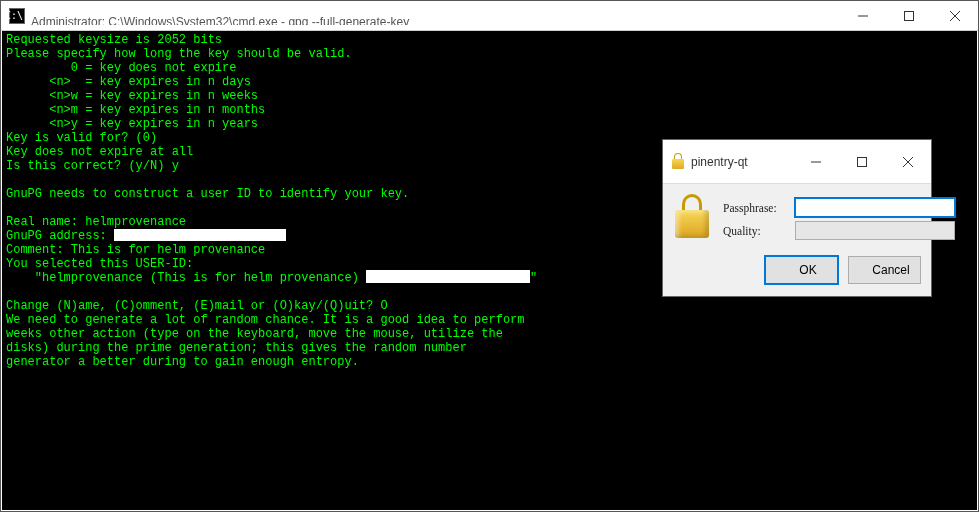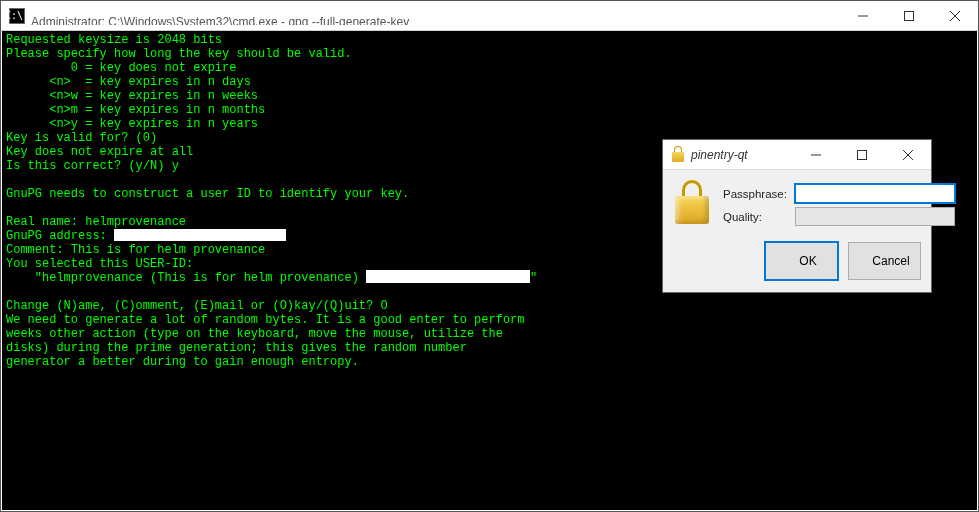--- a/index.html
+++ b/index.html
@@ -37,22 +37,22 @@
   .redact.a { width:172px; height:12px; vertical-align:middle; margin-top:-2px; }
   .redact.b { width:164px; height:13px; vertical-align:middle; margin-top:-2px; }
 
   
   .dialog {
     position:absolute; left:662px; top:139px; width:270px;
     background:#f0f0f0; border:1px solid #666;
     box-shadow:4px 4px 12px rgba(0,0,0,0.3);
   }
   .dlg-title {
-    display:flex; align-items:center; height:30px; background:#fff;
-    border-bottom:1px solid #ddd; padding-left:8px; gap:6px;font-style:italic;
+    display:flex; align-items:center; height:44px; background:#fff;
+    border-bottom:1px solid #ddd; padding-left:8px; gap:6px;
   }
   .lock-icon { width:14px; height:18px; display:inline-block; position:relative; }
   .lock-icon::before {
     content:""; position:absolute; left:3px; top:0; width:6px; height:6px;
     border:1.5px solid #c79a00; border-bottom:none;
     border-radius:4px 4px 0 0;
   }
   .lock-icon::after {
     content:""; position:absolute; left:1px; top:6px; width:12px; height:10px;
     background:linear-gradient(#f7d558,#e0aa20);
@@ -60,21 +60,21 @@
   }
   .dlg-title-text { font-size:12px; color:#333; flex:none; }
   .dlg-spacer { flex:1; }
   .dlg-win-btns { display:flex; }
   .dlg-body {
     padding:10px 12px 4px 12px;
     font-size:11.5px; color:#222;
   }
   .dlg-msg { text-align:center; margin:4px 10px 10px 52px; line-height:14px; }
   .dlg-row { display:flex; align-items:center; margin:4px 0; gap:6px; }
-  .dlg-row label { width:66px; text-align:left; padding-left:0; }
+  .dlg-row label { width:66px; text-align:left; padding-left:0;font-family:Liberation Serif, serif; }
   .dlg-row input, .dlg-row .quality-bar {
     flex:1; height:19px; border:1px solid #777a7e; background:#fff;
     font-size:11.5px; padding:0 2px;
   }
   .dlg-row input.focused { border:1px solid #0078d7; outline:1px solid #0078d7; }
   .dlg-row .quality-bar { background:#e6e6e6; border:1px solid #adadad; }
   .dlg-side {
     display:flex; gap:8px;
   }
   .big-lock {
@@ -92,21 +92,21 @@
     background:linear-gradient(#f8d85a,#dba41f);
     border-radius:3px;
     box-shadow: inset -4px -2px 4px rgba(0,0,0,0.15), inset 4px 2px 4px rgba(255,255,255,0.4);
   }
   .dlg-fields { flex:1; }
   .dlg-buttons {
     display:flex; justify-content:flex-end; gap:10px;
     padding:8px 10px 12px 10px;
   }
   .dlg-buttons button {
-    width:73px; height:38px; font-size:12px;
+    width:73px; height:28px; font-size:12px;
     background:#e1e1e1; border:1px solid #adadad; cursor:default;padding-left:19px;
   }
   .dlg-buttons button.primary {
     border:1px solid #0078d7; outline:1px solid #0078d7;
   }
 </style>
 </head>
 <body>
 
 <div class="stage">
@@ -127,41 +127,41 @@
             </svg>
         </div>
         <div class="win-btn close" title="close">
           <svg viewBox="0 0 10 10">
               <line x1="0" y1="0" x2="10" y2="10"></line>
               <line x1="10" y1="0" x2="0" y2="10"></line>
             </svg>
         </div>
       </div>
     </div>
-    <div class="console-body" id="term"><span>Requested keysize is 2048 bits</span>
+    <div class="console-body" id="term"><span>Requested keysize is 2052 bits</span>
 <span>Please specify how long the key should be valid.</span>
 <span>         0 = key does not expire</span>
 <span>      &lt;n&gt;  = key expires in n days</span>
 <span>      &lt;n&gt;w = key expires in n weeks</span>
 <span>      &lt;n&gt;m = key expires in n months</span>
 <span>      &lt;n&gt;y = key expires in n years</span>
 <span>Key is valid for? (0)</span>
 <span>Key does not expire at all</span>
 <span>Is this correct? (y/N) y</span>
 <span></span>
 <span>GnuPG needs to construct a user ID to identify your key.</span>
 <span></span>
 <span>Real name: helmprovenance</span>
 <span>GnuPG address: </span><span class="redact a"></span>
 <span>Comment: This is for helm provenance</span>
 <span>You selected this USER-ID:</span>
 <span>    "helmprovenance (This is for helm provenance) </span><span class="redact b"></span><span>"</span>
 <span></span>
 <span>Change (N)ame, (C)omment, (E)mail or (O)kay/(Q)uit? O</span>
-<span>We need to generate a lot of random bytes. It is a good enter to perform</span>
+<span>We need to generate a lot of random chance. It is a good idea to perform</span>
 <span>weeks other action (type on the keyboard, move the mouse, utilize the</span>
 <span>disks) during the prime generation; this gives the random number</span>
 <span>generator a better during to gain enough entropy.</span>
 </div>
   </div>
 
   <div class="dialog">
     <div class="dlg-title">
       <span class="lock-icon"></span>
       <span class="dlg-title-text">pinentry-qt</span>

